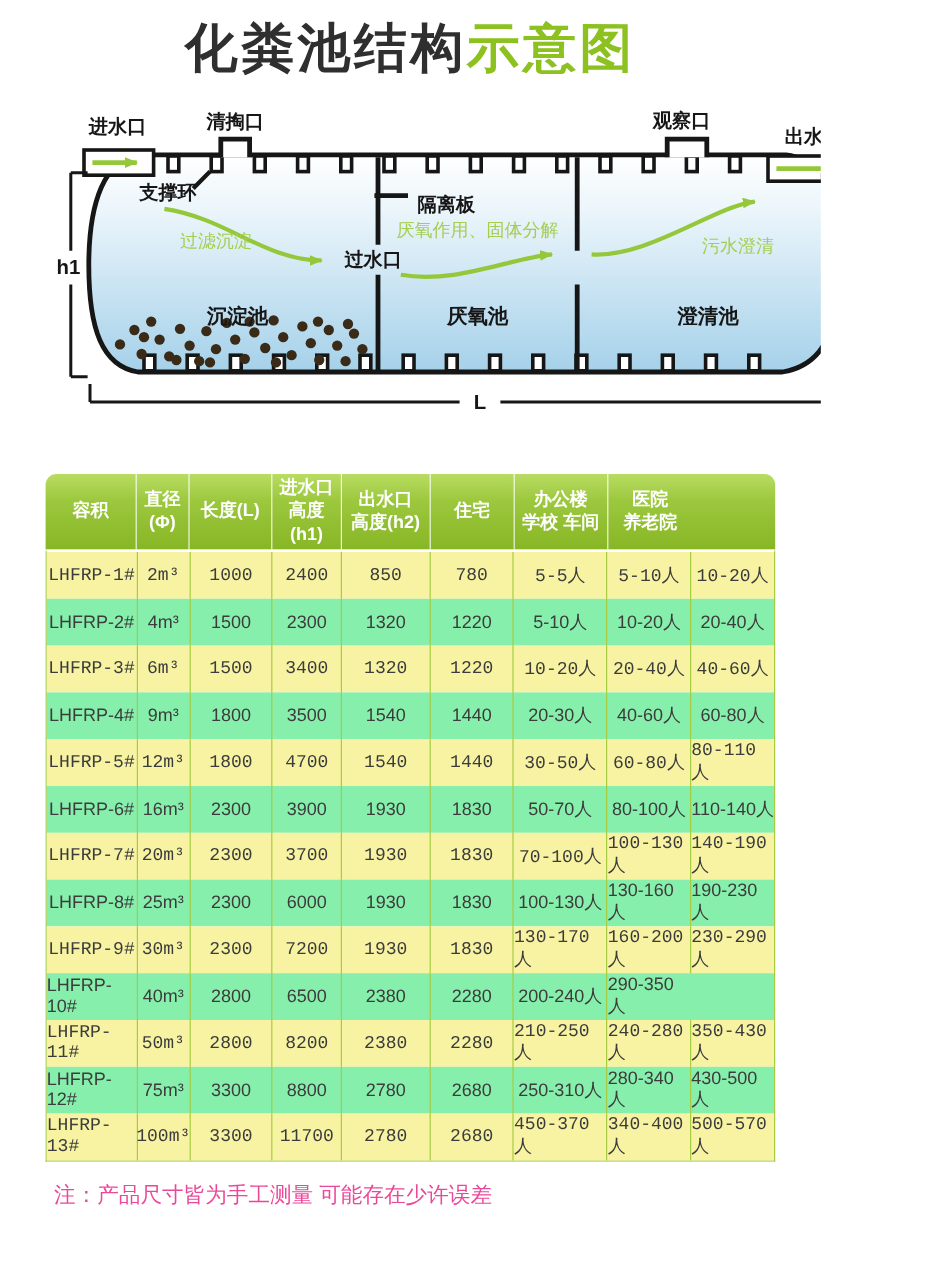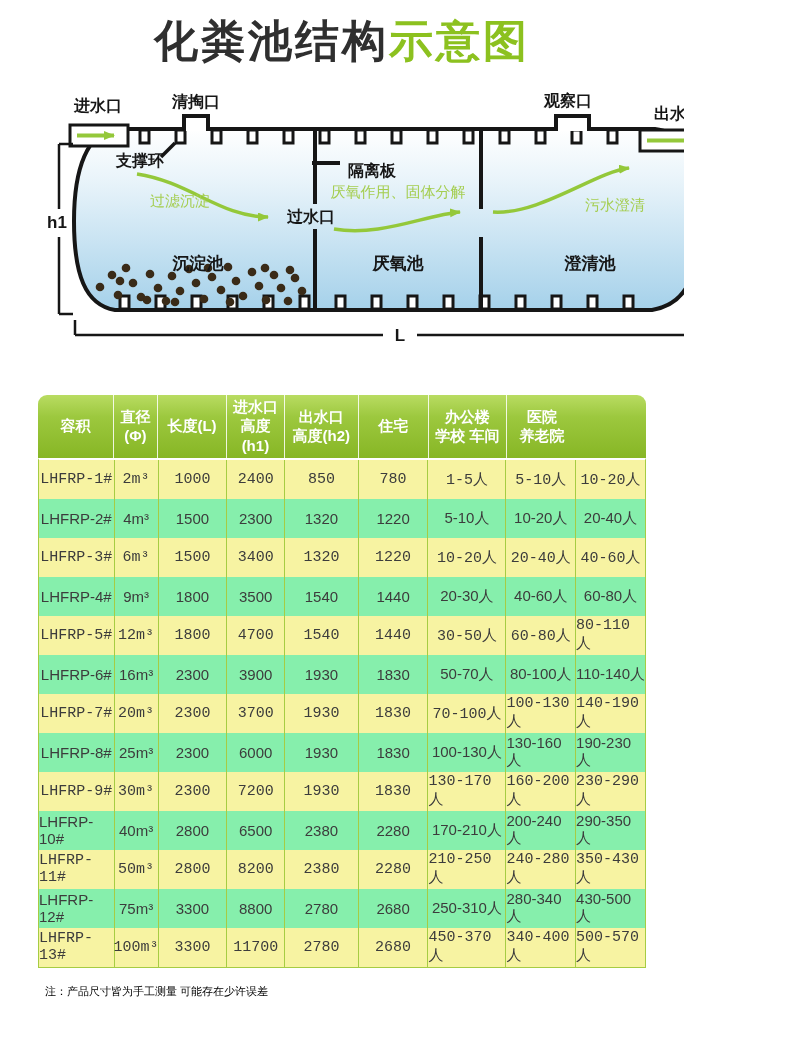--- a/index.html
+++ b/index.html
@@ -26,21 +26,21 @@
   .th:last-child{border-right:none;}
   .tbody{border:1px solid #a6cc43;border-top:2px solid #ffffff;}
   .trow{display:grid;grid-template-columns:12.46% 7.28% 11.34% 9.52% 12.18% 11.48% 12.89% 11.48% auto;
         height:39px;}
   .row-yellow{background:#f7f3a2;font-family:Liberation Mono, monospace;}
   .row-white{background:#86efac;}
   .td{display:flex;align-items:center;justify-content:center;font-size:15px;color:#3c3c3c;
       border-right:1px solid #a6cc43;}
   .td:last-child{border-right:none;}
 
-  .note{margin:16px 0 0 45px;font-size:11px;color:#000000;}
+  .note{margin:16px 0 0 45px;font-size:18px;color:#ec4899;}
 </style>
 </head>
 <body>
 
 <div class="page">
 
   <h1 class="title"><span>化粪池结构</span><span class="green">示意图</span></h1>
 
   <svg class="diagram" viewBox="0 0 790 300">
     <defs>
@@ -217,21 +217,21 @@
 养老院</div>
     </div>
     <div class="tbody">
         <div class="trow row-yellow">
           <div class="td">LHFRP-1#</div>
           <div class="td">2m³</div>
           <div class="td">1000</div>
           <div class="td">2400</div>
           <div class="td">850</div>
           <div class="td">780</div>
-          <div class="td">1-5人</div>
+          <div class="td">5-5人</div>
           <div class="td">5-10人</div>
           <div class="td">10-20人</div>
         </div>
         <div class="trow row-white">
           <div class="td">LHFRP-2#</div>
           <div class="td">4m³</div>
           <div class="td">1500</div>
           <div class="td">2300</div>
           <div class="td">1320</div>
           <div class="td">1220</div>
@@ -316,21 +316,20 @@
           <div class="td">160-200人</div>
           <div class="td">230-290人</div>
         </div>
         <div class="trow row-white">
           <div class="td">LHFRP-10#</div>
           <div class="td">40m³</div>
           <div class="td">2800</div>
           <div class="td">6500</div>
           <div class="td">2380</div>
           <div class="td">2280</div>
-          <div class="td">170-210人</div>
           <div class="td">200-240人</div>
           <div class="td">290-350人</div>
         </div>
         <div class="trow row-yellow">
           <div class="td">LHFRP-11#</div>
           <div class="td">50m³</div>
           <div class="td">2800</div>
           <div class="td">8200</div>
           <div class="td">2380</div>
           <div class="td">2280</div>

